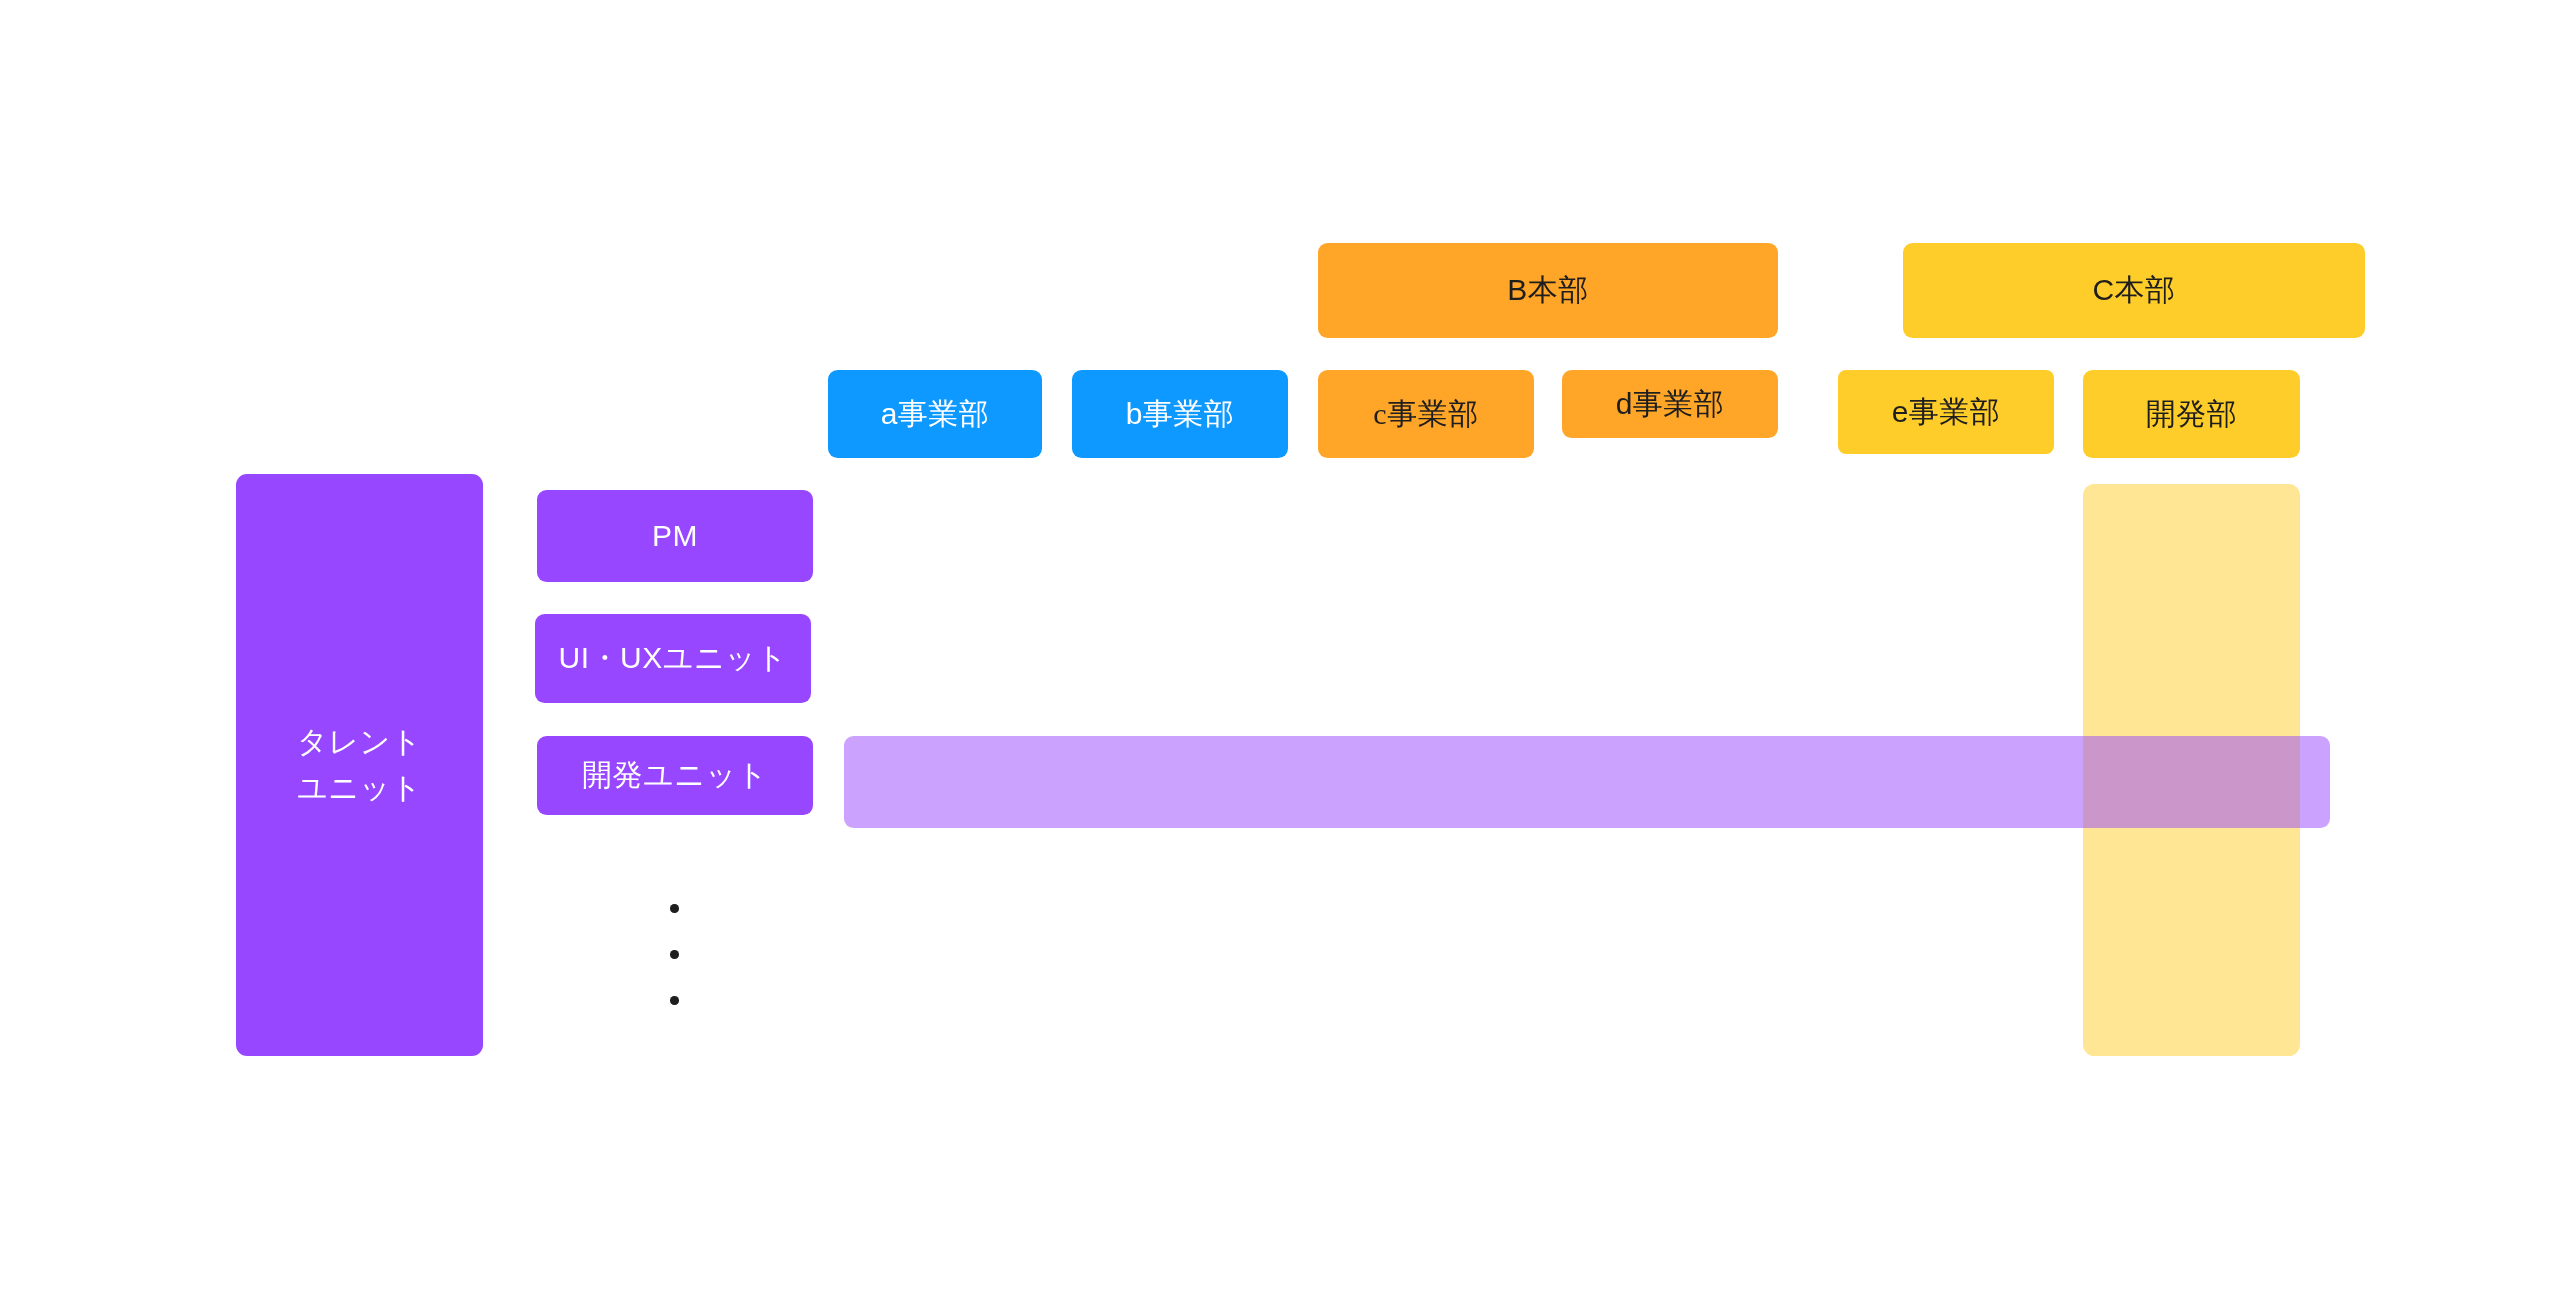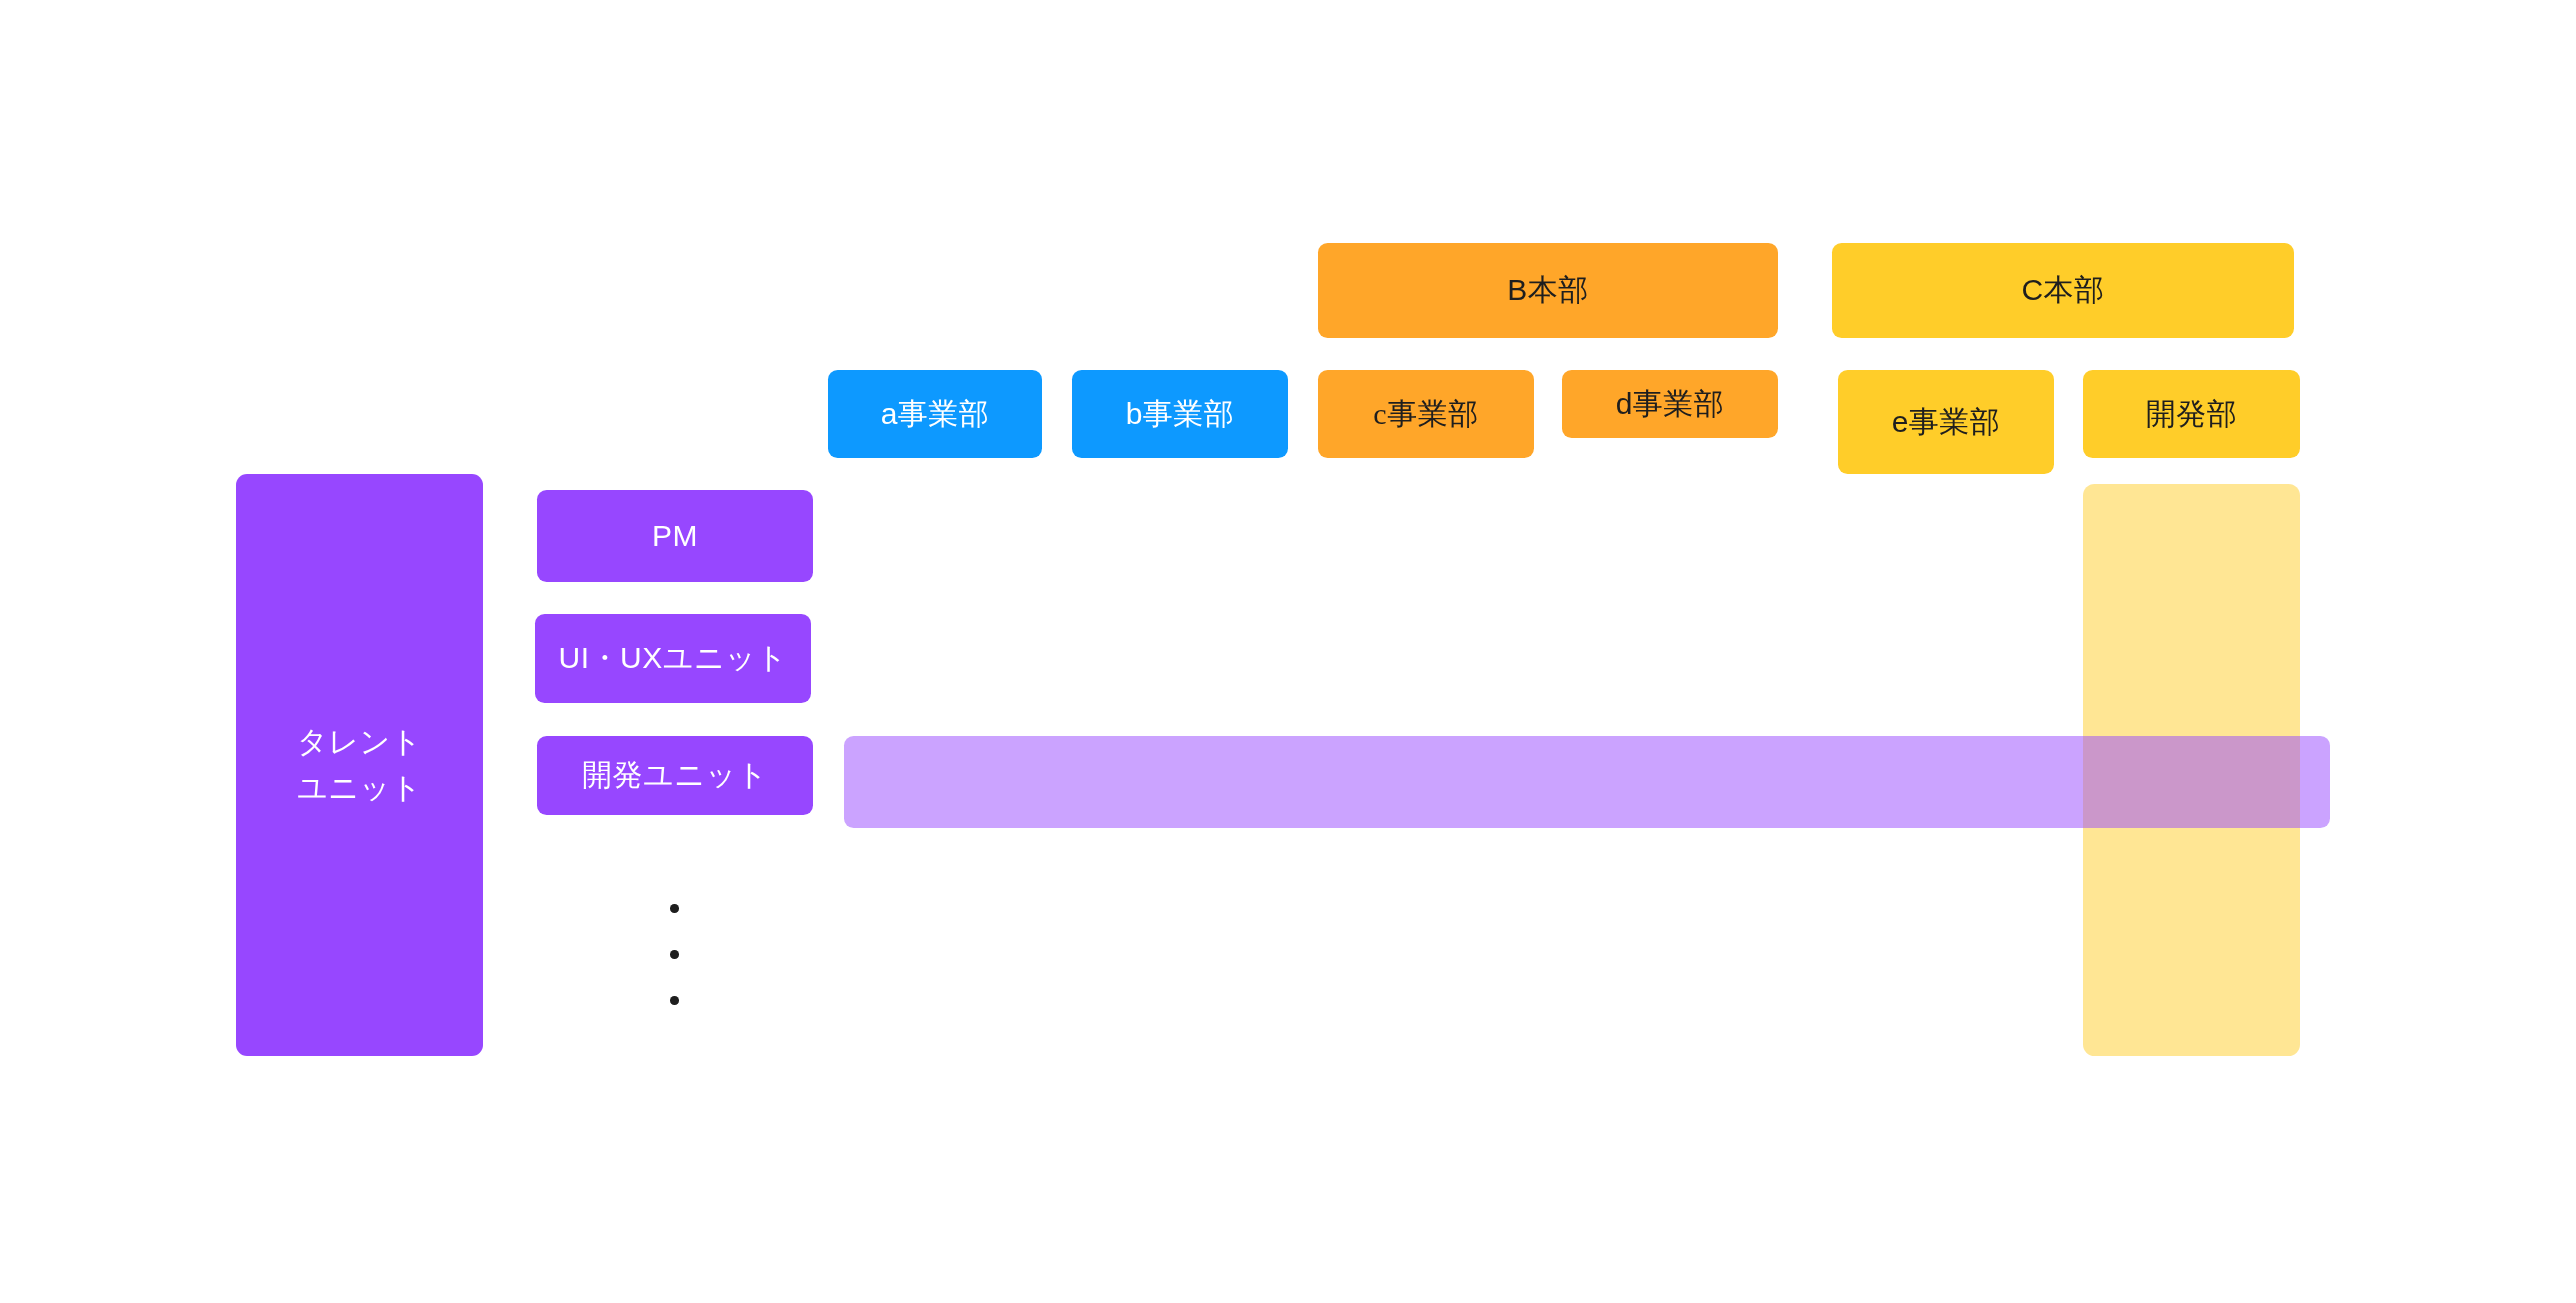--- a/index.html
+++ b/index.html
@@ -18,28 +18,28 @@
     z-index:3;
   }
   .blue{background:#0D99FF;color:#FFFFFF;}
   .orange{background:#FFA629;color:#1E1E1E;}
   .yellow{background:#FFCD29;color:#1E1E1E;}
   .purple{background:#9747FF;color:#FFFFFF;}
 
   
   #division-a{left:828px;top:243px;width:460px;height:95px;}
   #division-b{left:1318px;top:243px;width:460px;height:95px;text-align:right;}
-  #division-c{left:1832px;top:243px;width:462px;height:95px;}
+  #division-c{left:1903px;top:243px;width:462px;height:95px;}
 
   
   #dept-a{left:828px;top:370px;width:214px;height:88px;}
   #dept-b{left:1072px;top:370px;width:216px;height:88px;}
   #dept-c{left:1318px;top:370px;width:216px;height:88px;font-family:Liberation Serif, serif;}
   #dept-d{left:1562px;top:370px;width:216px;height:68px;}
-  #dept-e{left:1838px;top:370px;width:216px;height:104px;}
+  #dept-e{left:1838px;top:370px;width:216px;height:84px;border-radius:8px;}
   #dept-dev{left:2083px;top:370px;width:217px;height:88px;}
 
   
   #talent-unit{
     left:236px;top:474px;width:247px;height:582px;
     border-radius:11px;flex-direction:column;line-height:46px;
   }
   #pm-unit{left:537px;top:490px;width:276px;height:92px;}
   #uiux-unit{left:535px;top:614px;width:276px;height:89px;}
   #dev-unit{left:537px;top:736px;width:276px;height:79px;}

